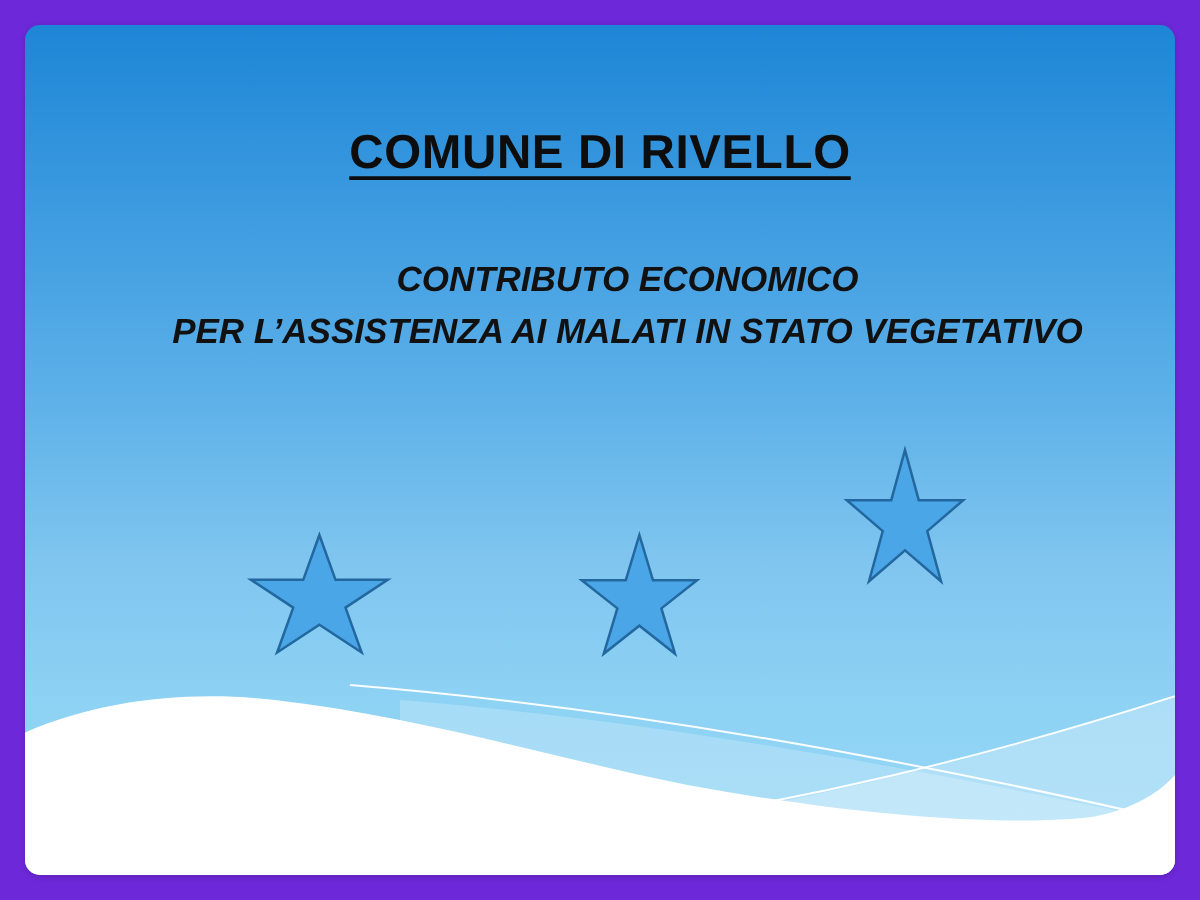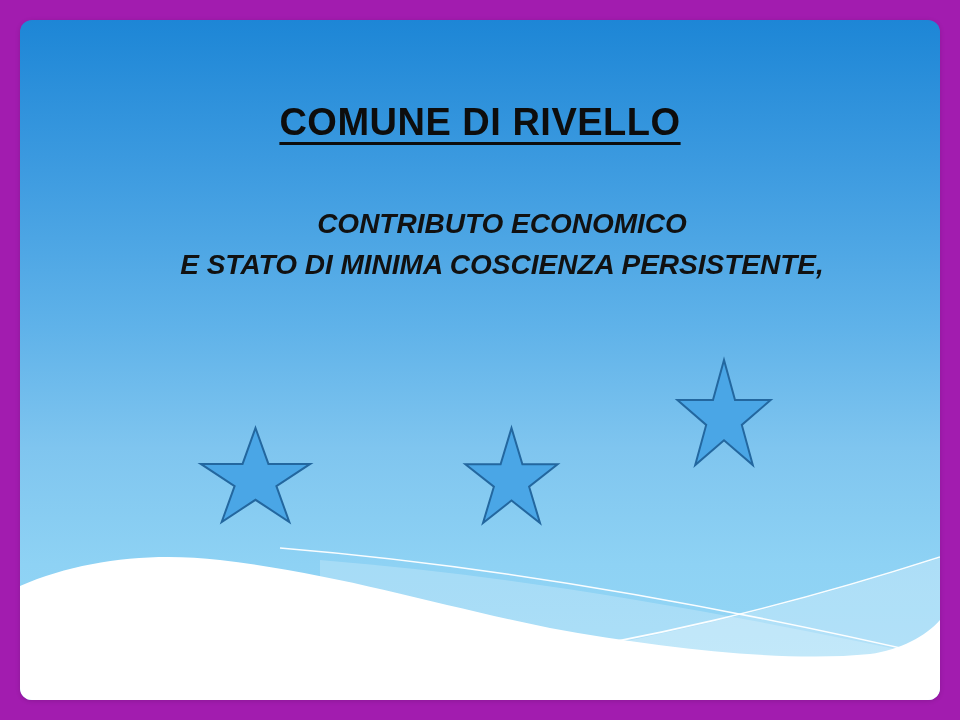--- a/index.html
+++ b/index.html
@@ -5,21 +5,21 @@
   html, body {
     margin: 0;
     padding: 0;
     background: #ffffff;
     font-family: "Liberation Sans", sans-serif;
   }
   .page {
     position: relative;
     width: 960px;
     height: 720px;
-    background: #a21caf;
+    background: #6d28d9;
     overflow: hidden;
   }
   .slide {
     position: absolute;
     left: 20px;
     top: 20px;
     width: 920px;
     height: 680px;
     border-radius: 12px;
     overflow: hidden;
@@ -107,17 +107,17 @@
         <polygon class="star" transform="translate(178,408) scale(1.15,1.039)" vector-effect="non-scaling-stroke" points="50,0 61.23,34.55 97.55,34.55 68.17,55.9 79.39,90.45 50,69.1 20.61,90.45 31.83,55.9 2.45,34.55 38.77,34.55"></polygon>
         <polygon class="star" transform="translate(443,408) scale(0.97,1.050)" vector-effect="non-scaling-stroke" points="50,0 61.23,34.55 97.55,34.55 68.17,55.9 79.39,90.45 50,69.1 20.61,90.45 31.83,55.9 2.45,34.55 38.77,34.55"></polygon>
         <polygon class="star" transform="translate(655,340) scale(0.98,1.161)" vector-effect="non-scaling-stroke" points="50,0 61.23,34.55 97.55,34.55 68.17,55.9 79.39,90.45 50,69.1 20.61,90.45 31.83,55.9 2.45,34.55 38.77,34.55"></polygon>
       </g>
     </svg>
 
     <div class="title">COMUNE DI RIVELLO</div>
 
     <div class="body-text">
       <div class="body-line">CONTRIBUTO ECONOMICO</div>
-      <div class="body-line">E STATO DI MINIMA COSCIENZA PERSISTENTE,</div>
+      <div class="body-line">PER L’ASSISTENZA AI MALATI IN STATO VEGETATIVO</div>
     </div>
 
   </div>
 </div>
 
 </body></html>

